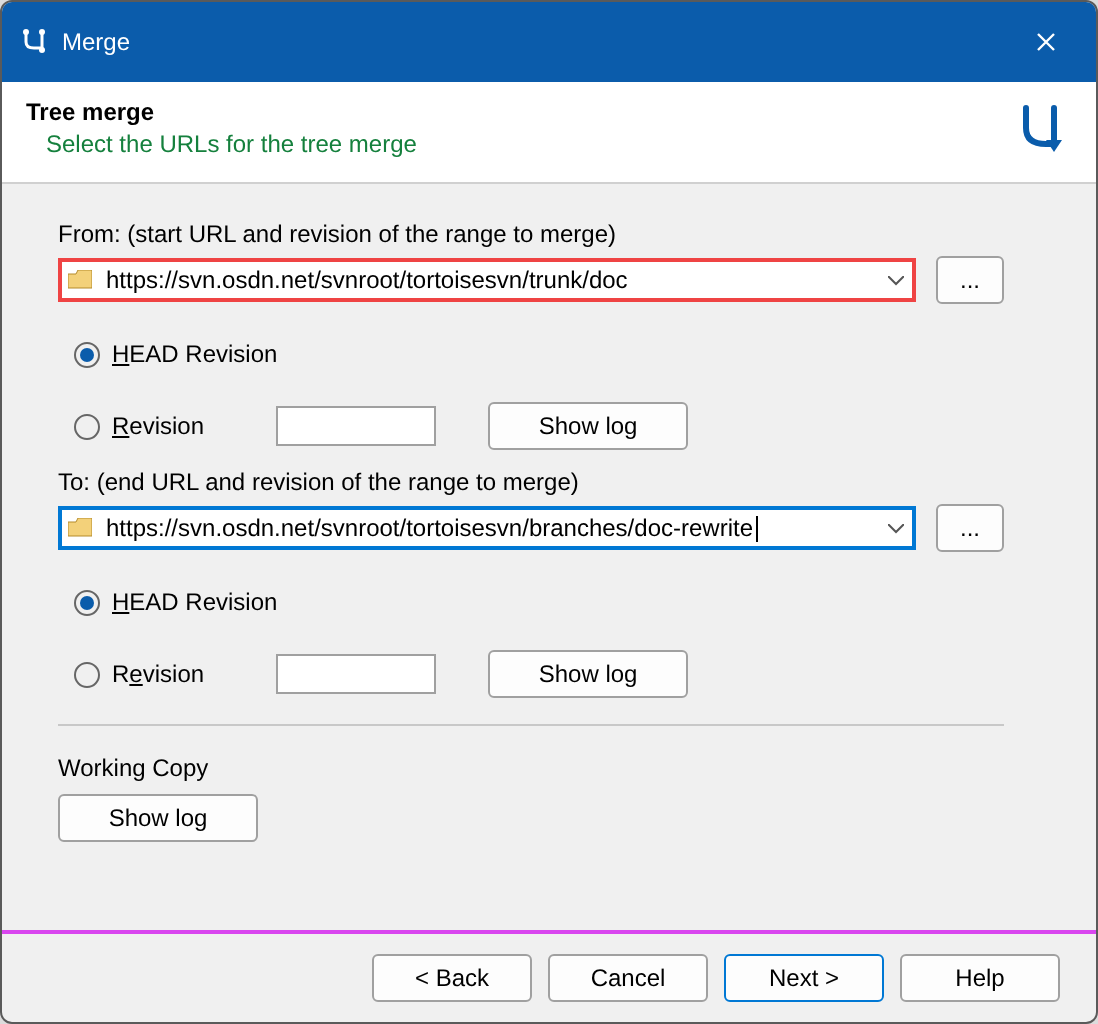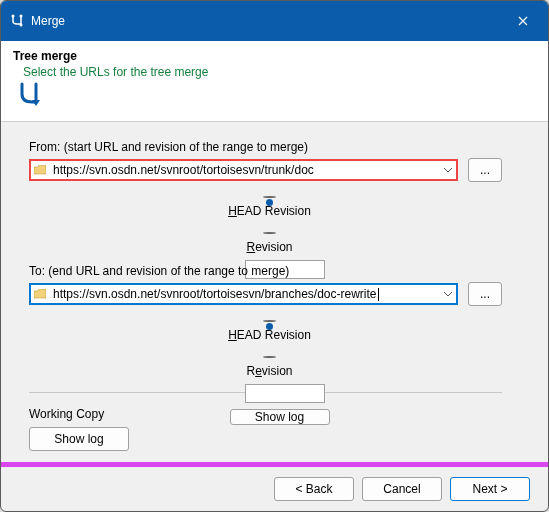--- a/index.html
+++ b/index.html
@@ -47,21 +47,20 @@
   align-items: center;
   justify-content: center;
   cursor: pointer;
 }
 .header {
   background: #fff;
   border-bottom: 1px solid #d0d0d0;
   padding: 8px 12px 10px 12px;
   display: flex;
   align-items: flex-start;
-  flex-direction: column;
 }
 .header-text { flex: 1; }
 .header-text .h-title {
   font-weight: bold;
   font-size: 12px;
   color: #000;
 }
 .header-text .h-sub {
   font-size: 12px;
   color: #15803d;
@@ -152,21 +151,20 @@
 }
 .btn.default {
   border-color: #0078d4;
 }
 .radio-row {
   display: flex;
   align-items: center;
   gap: 6px;
   margin: 14px 0 3px 8px;
   height: 22px;
-  flex-direction: column;
 }
 .radio-row.rev-row {
   margin-bottom: 6px;
 }
 .radio {
   width: 13px;
   height: 13px;
   border: 1px solid #666;
   border-radius: 50%;
   display: inline-block;
@@ -212,21 +210,21 @@
 .wc-path {
   flex: 1;
   font-size: 12px;
   padding-left: 4px;
 }
 .wc-row .btn {
   width: 100px;
 }
 .footer {
   height: 44px;
-  border-top: 5px solid #d946ef;
+  border-top: 2px solid #d946ef;
   display: flex;
   align-items: center;
   justify-content: flex-end;
   gap: 8px;
   padding: 0 18px;
 }
 .footer .btn {
   width: 80px;
 }
 </style>
@@ -330,14 +328,15 @@
     <div class="section-label" style="margin-top:0">Working Copy</div>
     <div class="wc-row">
       <button class="btn">Show log</button>
     </div>
   </div>
 
   <div class="footer">
     <button class="btn">&lt; Back</button>
     <button class="btn">Cancel</button>
     <button class="btn default">Next &gt;</button>
+    <button class="btn">Help</button>
   </div>
 </div>
 
 </body></html>

